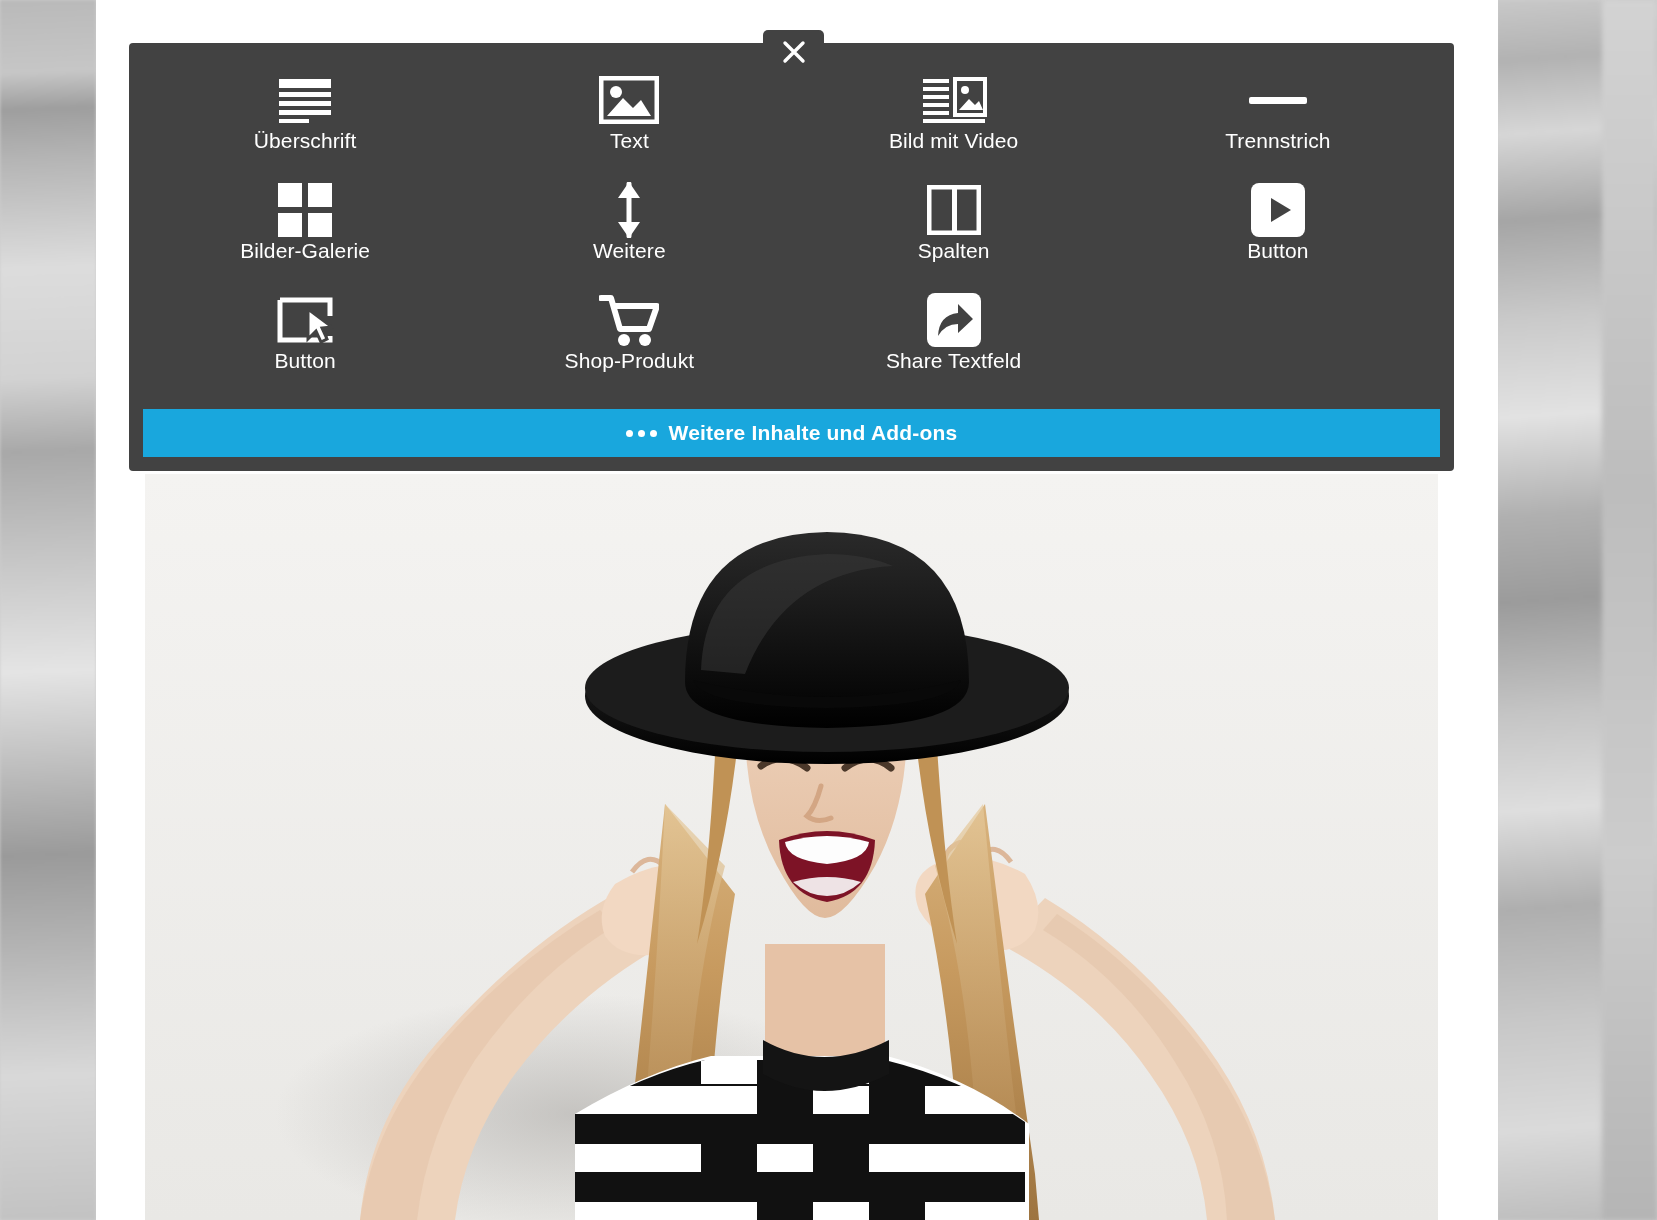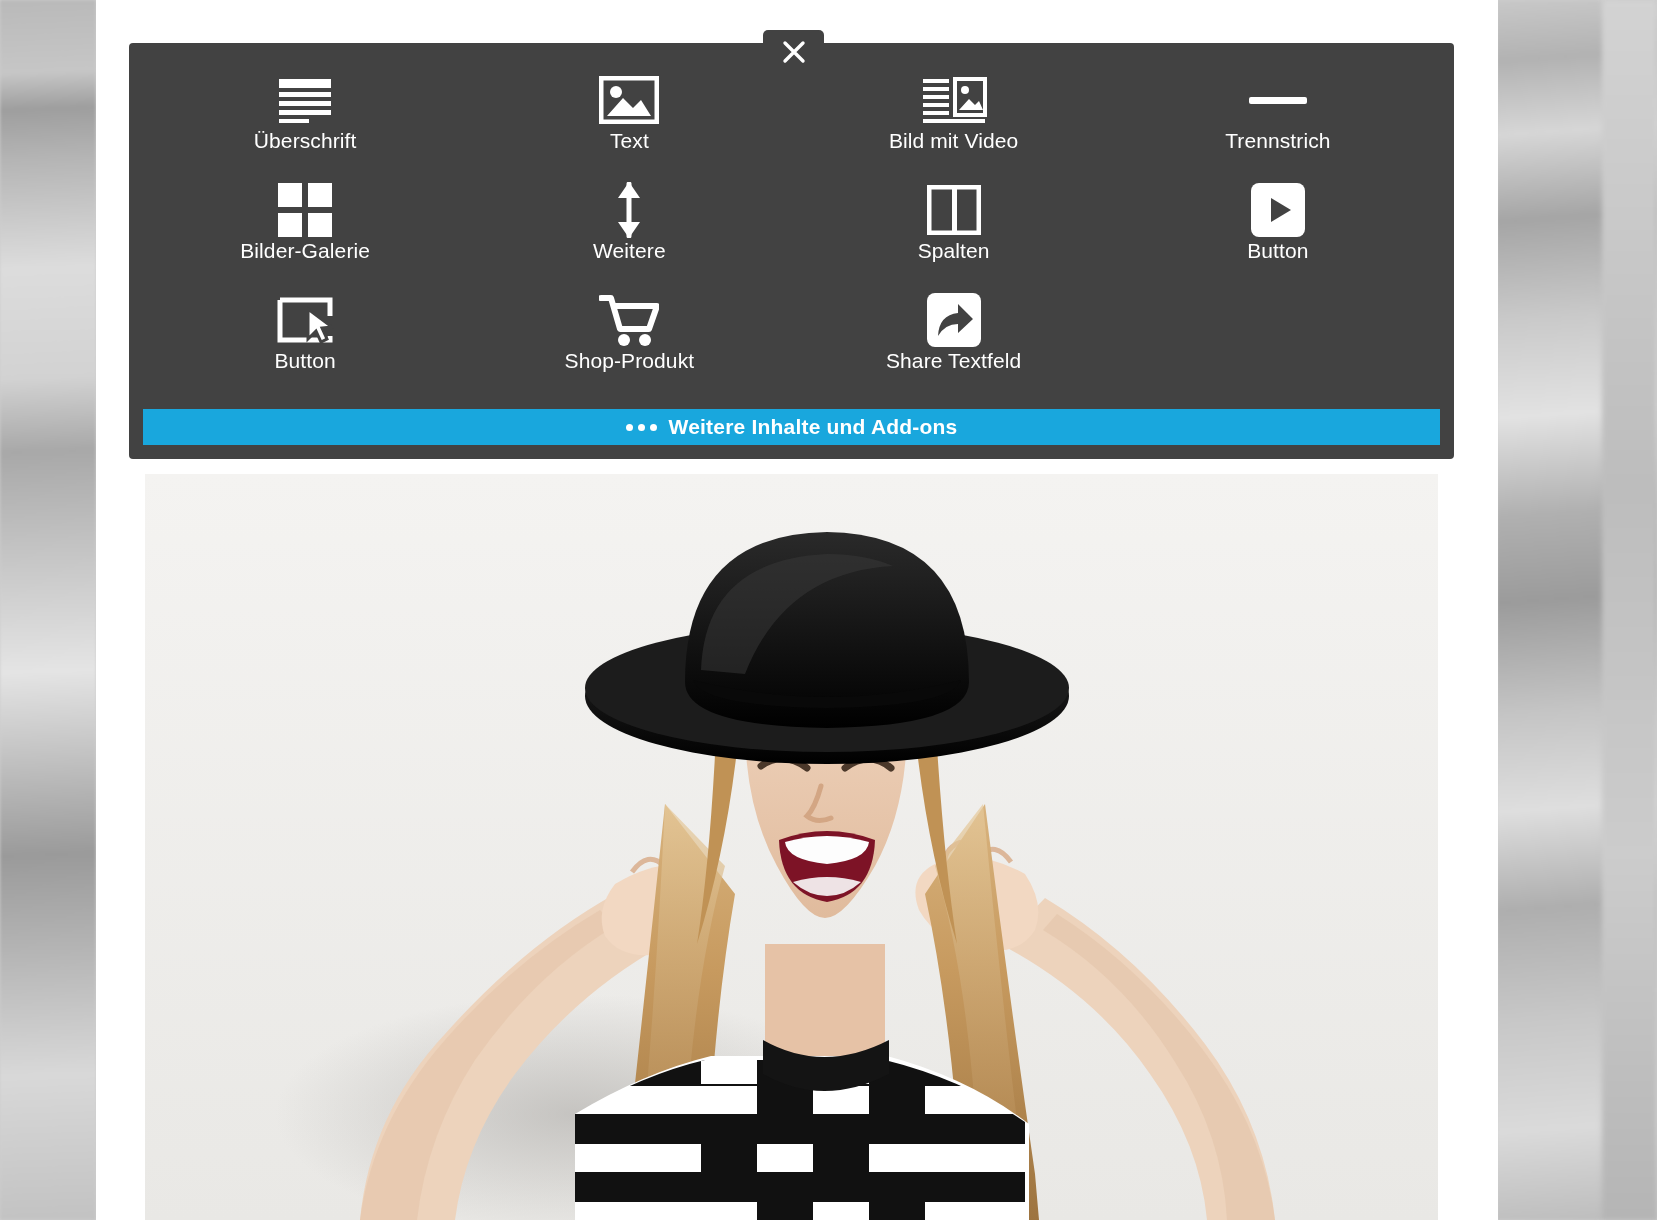--- a/index.html
+++ b/index.html
@@ -105,21 +105,21 @@
     align-items: center;
     justify-content: center;
     cursor: pointer;
     z-index: 21;
   }
   .close-tab svg { display: block; }
 
   
   .addons-bar {
     margin: 0 14px 14px 14px;
-    height: 36px;
+    height: 48px;
     background: #19a7dd;
     display: flex;
     align-items: center;
     justify-content: center;
     gap: 10px;
     cursor: pointer;
     color: #fff;
     font-size: 21px;
     font-weight: bold;
     letter-spacing: .2px;

